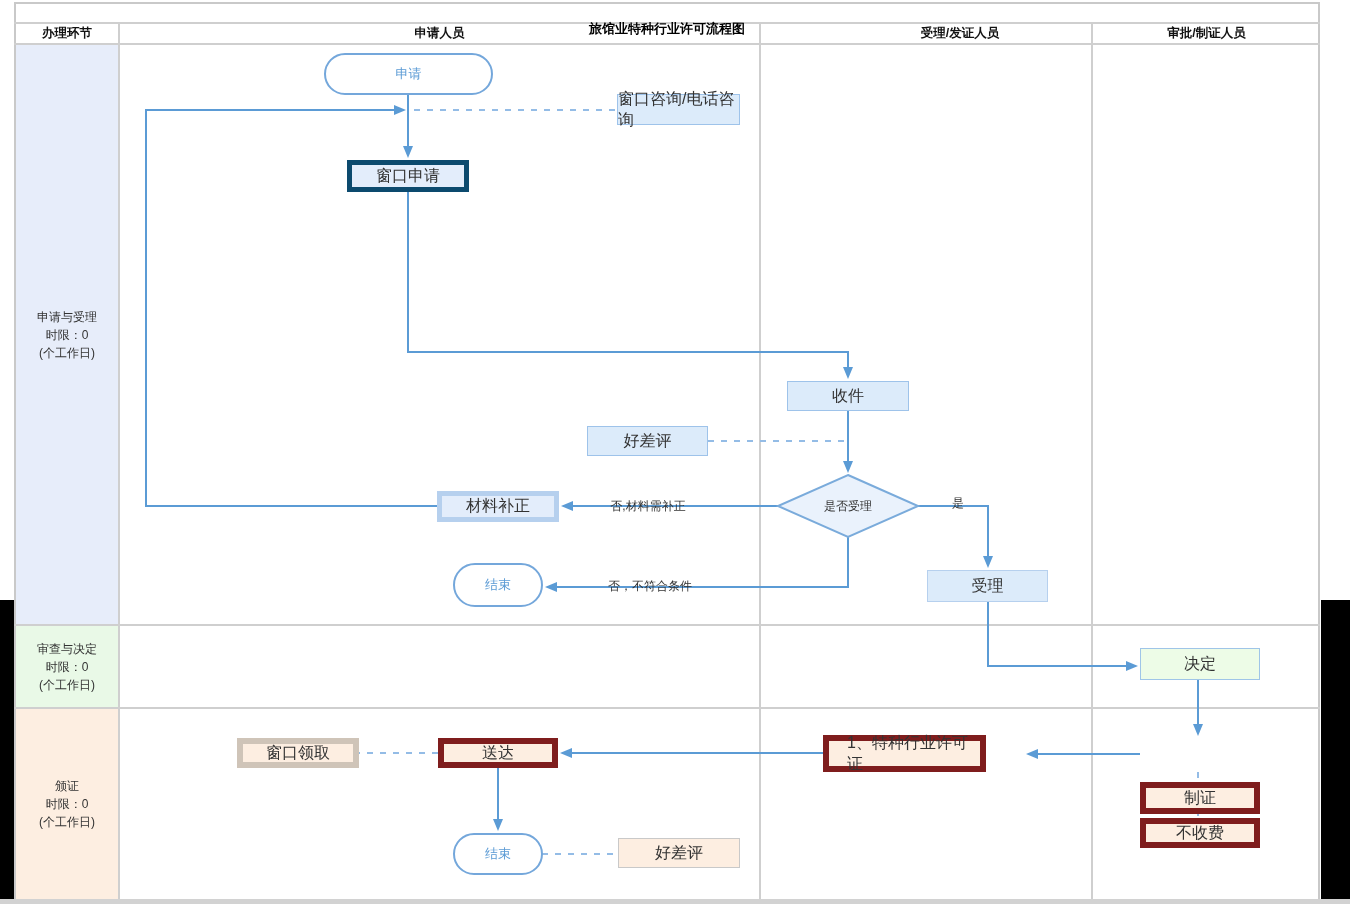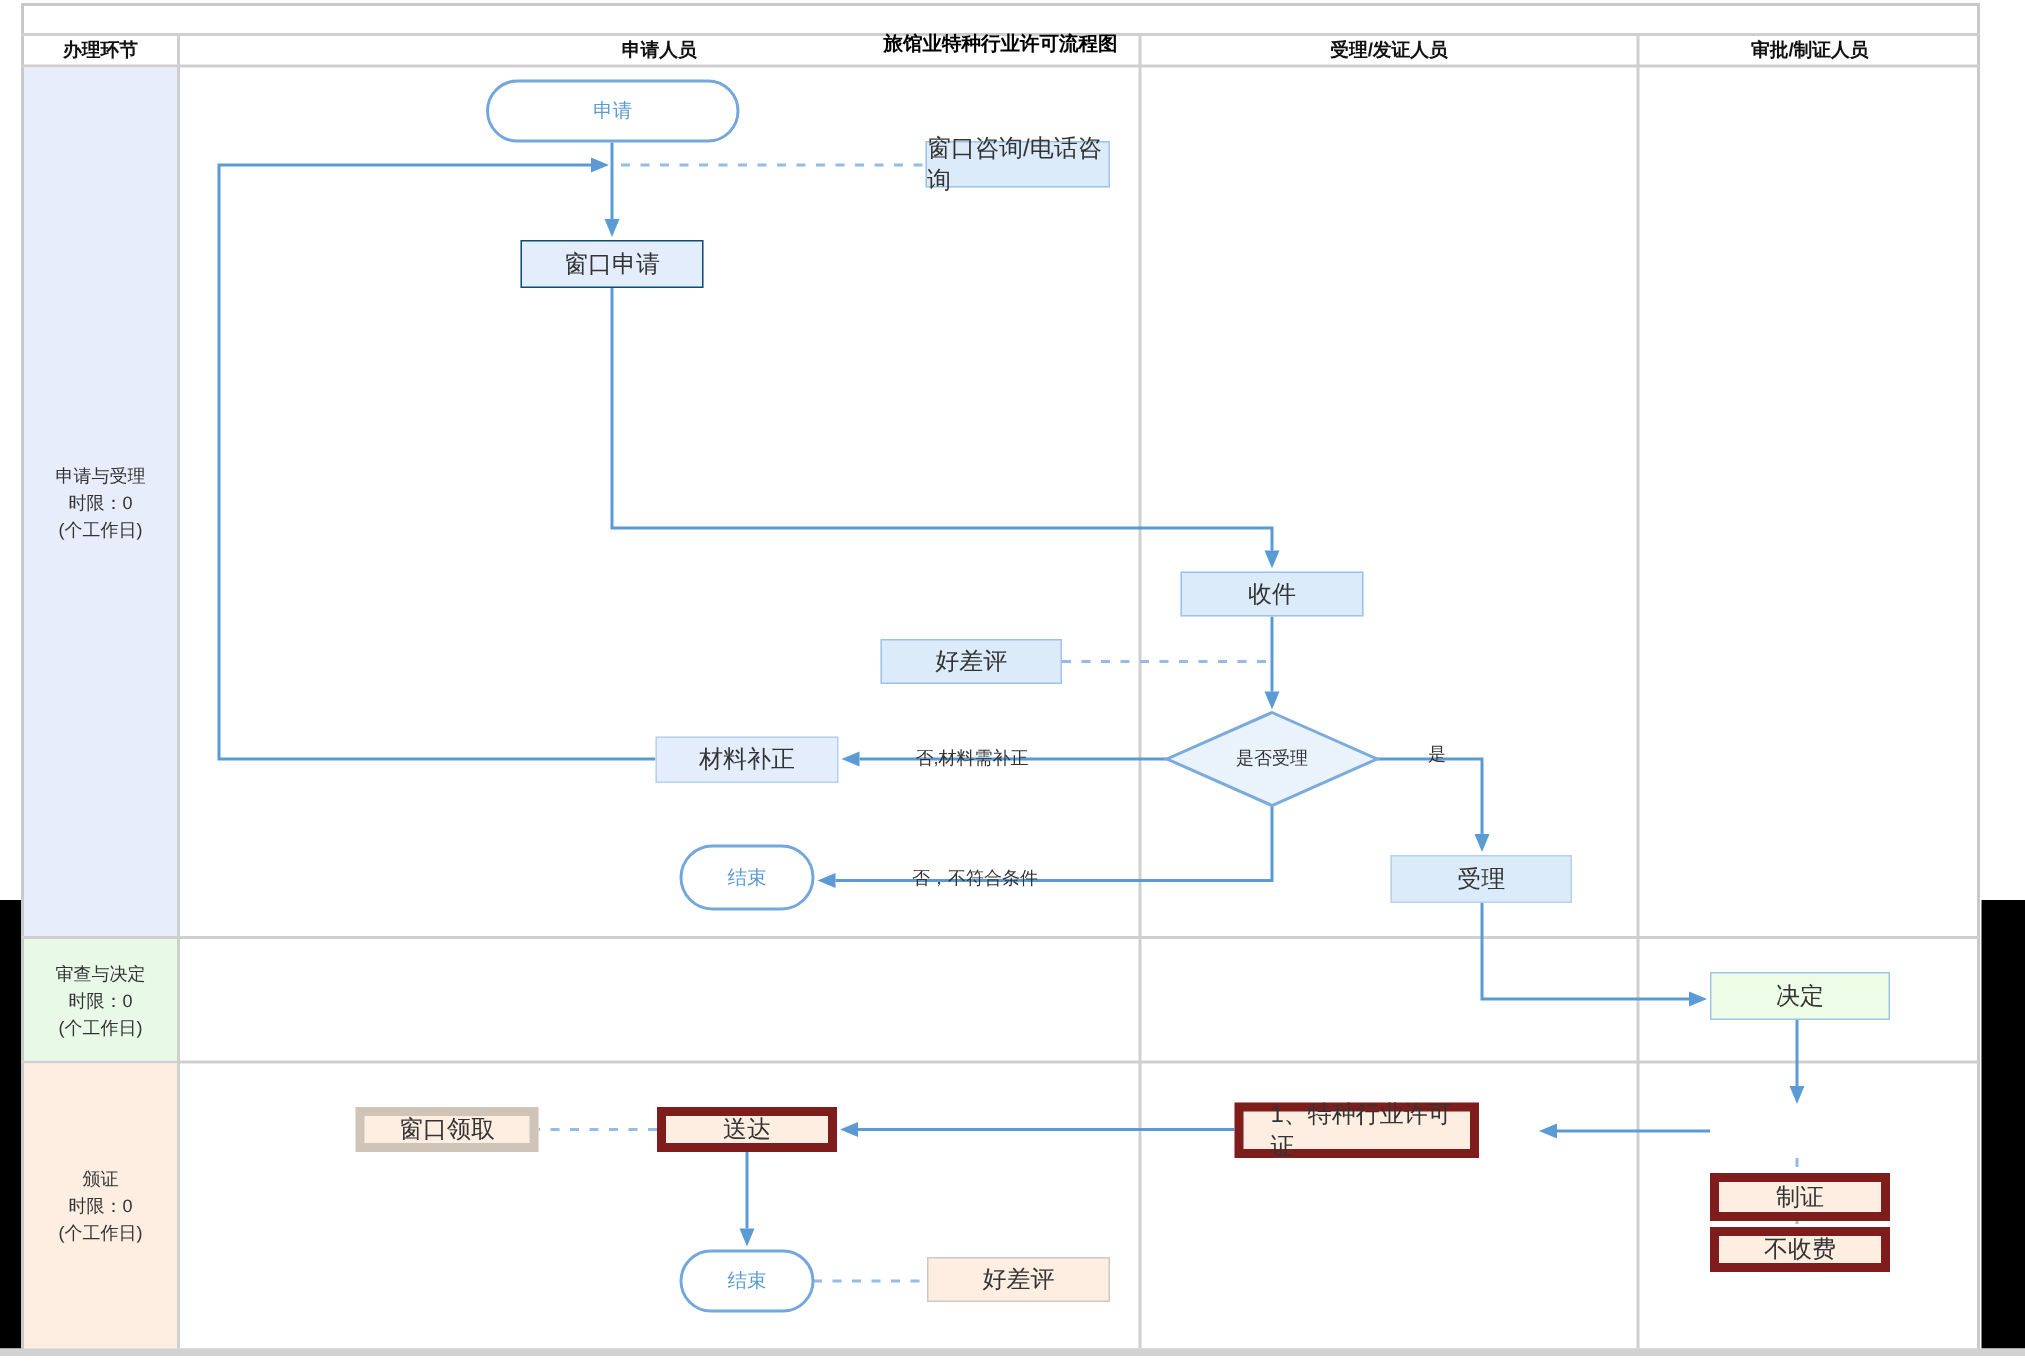--- a/index.html
+++ b/index.html
@@ -9,21 +9,21 @@
   .frame{position:absolute;border:2px solid #c9c9c9;background:transparent;}
   .cell-label{position:absolute;display:flex;align-items:center;justify-content:center;
               font-weight:bold;font-size:12.5px;color:#111;}
   .title-bar{position:absolute;display:flex;align-items:center;justify-content:center;
              font-weight:bold;font-size:13px;color:#000;}
   .stage-cell{position:absolute;display:flex;flex-direction:column;align-items:center;
               justify-content:center;font-size:12px;color:#333;line-height:18px;text-align:center;}
   .node{position:absolute;display:flex;align-items:center;justify-content:center;
         font-size:16px;color:#333;box-sizing:border-box;}
   .node.blue{background:#dcebfa;border:1px solid #9ec3ea;}
-  .node.bluesoft{background:#e3edfb;border:1px solid #0c4a6e;}
+  .node.bluesoft{background:#e3edfb;border:5px solid #0c4a6e;}
   .node.peach{background:#fdeee1;border:6px solid #7f1d1d;}
   .node.peachgray{background:#fdeee1;border:1px solid #c9c9c9;}
   .node.green{background:#edfce7;border:1px solid #9fc5e8;}
   .pill{position:absolute;display:flex;align-items:center;justify-content:center;
         background:#ffffff;border:2px solid #74a7db;border-radius:22px;
         font-size:13px;color:#5b9bd5;box-sizing:border-box;}
   .edge-label{position:absolute;transform:translate(-50%,-50%);font-size:12px;color:#333;white-space:nowrap;}
   .license-text{justify-content:flex-start;padding-left:18px;}
   svg{position:absolute;left:0;top:0;}
   .blackpatch{position:absolute;background:#000;}
@@ -41,21 +41,21 @@
   <div class="gridline" style="left:14px;top:624px;width:1306px;height:2px;"></div>
   <div class="gridline" style="left:14px;top:707px;width:1306px;height:2px;"></div>
 
   <div class="gridline" style="left:118px;top:22px;width:2px;height:877px;"></div>
   <div class="gridline" style="left:759px;top:22px;width:2px;height:877px;"></div>
   <div class="gridline" style="left:1091px;top:22px;width:2px;height:877px;"></div>
 
   <div class="title-bar" style="left:14px;top:19px;width:1306px;height:20px;">旅馆业特种行业许可流程图</div>
   <div class="cell-label" style="left:16px;top:24px;width:102px;height:19px;">办理环节</div>
   <div class="cell-label" style="left:120px;top:24px;width:639px;height:19px;">申请人员</div>
-  <div class="cell-label" style="left:761px;top:24px;width:330px;height:19px;">受理/发证人员</div>
+  <div class="cell-label" style="left:761px;top:24px;width:330px;height:19px;padding-left:34px;">受理/发证人员</div>
   <div class="cell-label" style="left:1093px;top:24px;width:227px;height:19px;">审批/制证人员</div>
 
   <div class="stage-cell" style="left:16px;top:45px;width:102px;height:579px;background:#e7edfa;">
     <div>申请与受理</div>
     <div>时限：0</div>
     <div>(个工作日)</div>
   </div>
   <div class="stage-cell" style="left:16px;top:626px;width:102px;height:81px;background:#e9f9e7;">
     <div>审查与决定</div>
     <div>时限：0</div>

